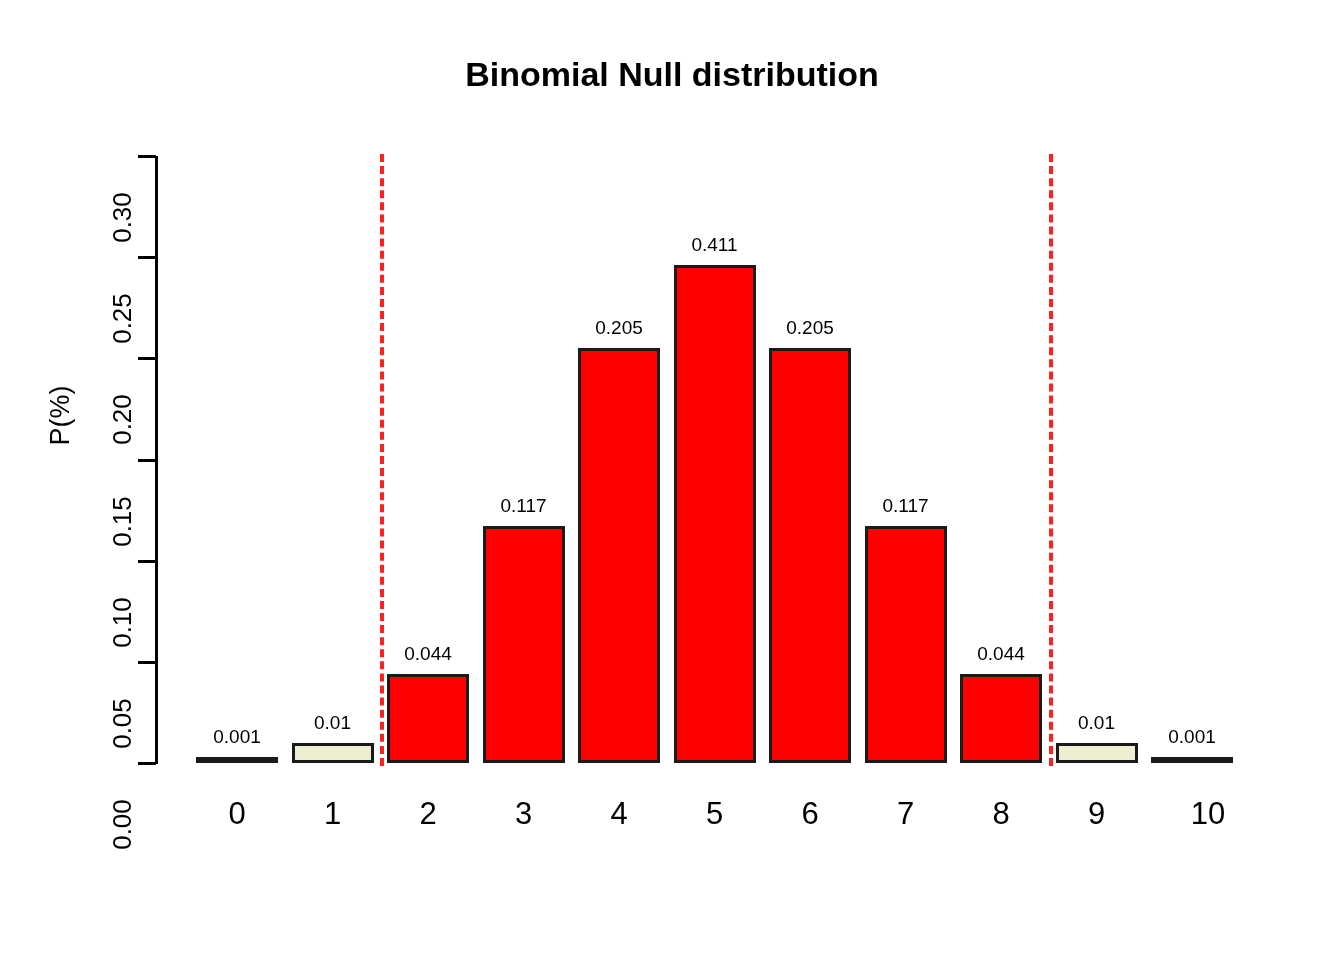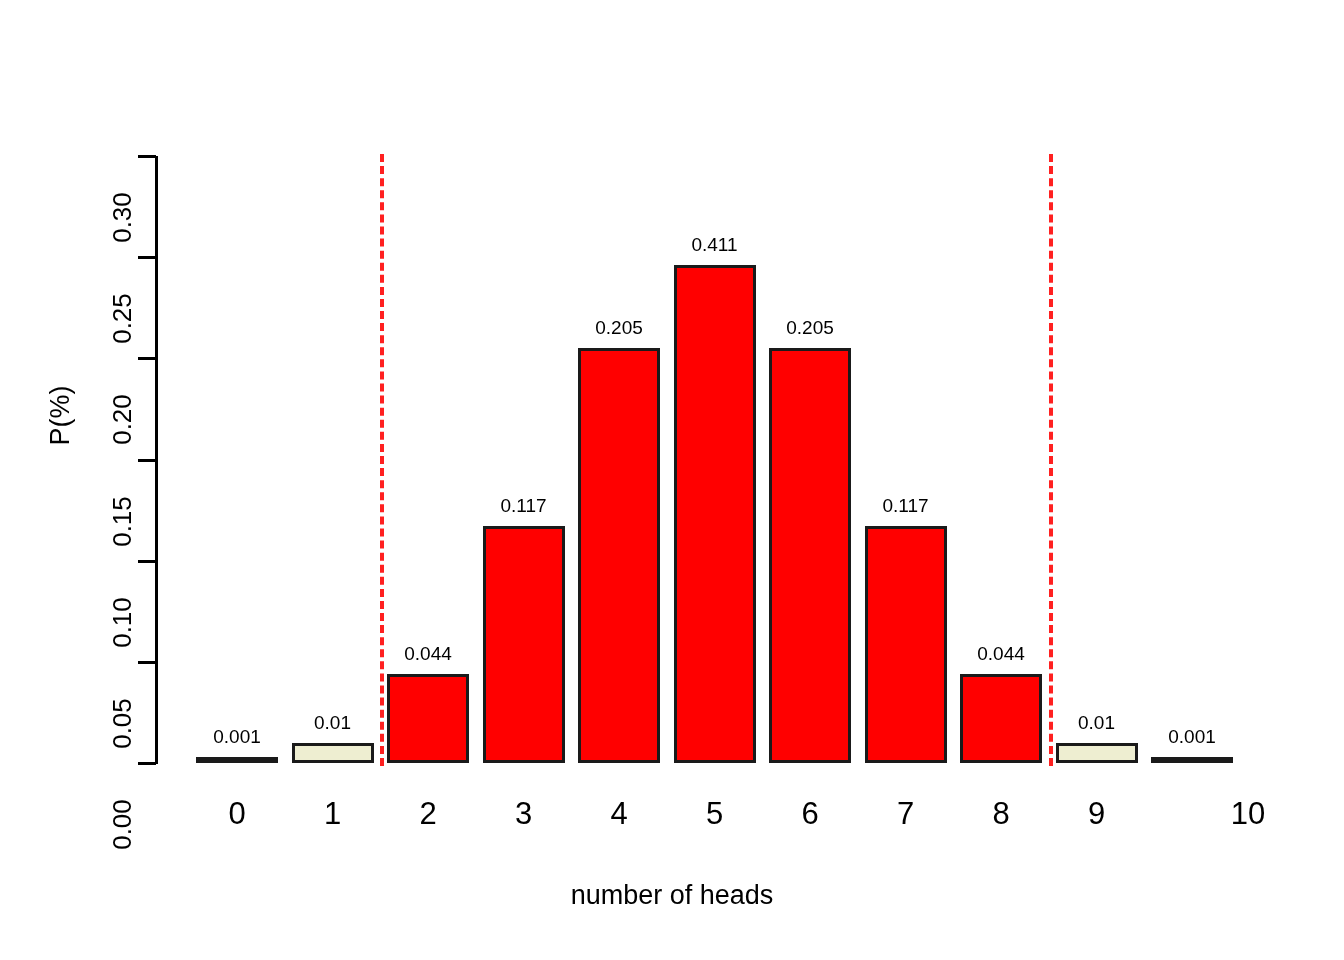--- a/index.html
+++ b/index.html
@@ -105,20 +105,21 @@
     width: 0px;
     height: 612px;
     border-left: 4px dashed #ff2020;
   }
 </style>
 </head>
 <body>
 
 <div id="plot-root">
 
+  <div class="chart-title">Binomial Null distribution</div>
 
   <div class="y-axis-title">P(%)</div>
 
   <div class="y-axis-line"></div>
 
   <div id="y-ticks">
       <div class="y-tick" style="top: 762px;"></div>
       <div class="y-tick-label" style="top: 749px;">0.00</div>
       <div class="y-tick" style="top: 660.833px;"></div>
       <div class="y-tick-label" style="top: 647.833px;">0.05</div>
@@ -168,18 +169,17 @@
       <div class="x-tick-label" style="left: 177px; width: 120px;">0</div>
       <div class="x-tick-label" style="left: 272.5px; width: 120px;">1</div>
       <div class="x-tick-label" style="left: 368px; width: 120px;">2</div>
       <div class="x-tick-label" style="left: 463.5px; width: 120px;">3</div>
       <div class="x-tick-label" style="left: 559px; width: 120px;">4</div>
       <div class="x-tick-label" style="left: 654.5px; width: 120px;">5</div>
       <div class="x-tick-label" style="left: 750px; width: 120px;">6</div>
       <div class="x-tick-label" style="left: 845.5px; width: 120px;">7</div>
       <div class="x-tick-label" style="left: 941px; width: 120px;">8</div>
       <div class="x-tick-label" style="left: 1036.5px; width: 120px;">9</div>
-      <div class="x-tick-label" style="left: 1188px; width: 120px;">10</div>
+      <div class="x-tick-label" style="left: 1148px; width: 120px;">10</div>
     </div>
 
-  <div class="x-axis-title">number of heads</div>
 
 </div>
 
 </body></html>

